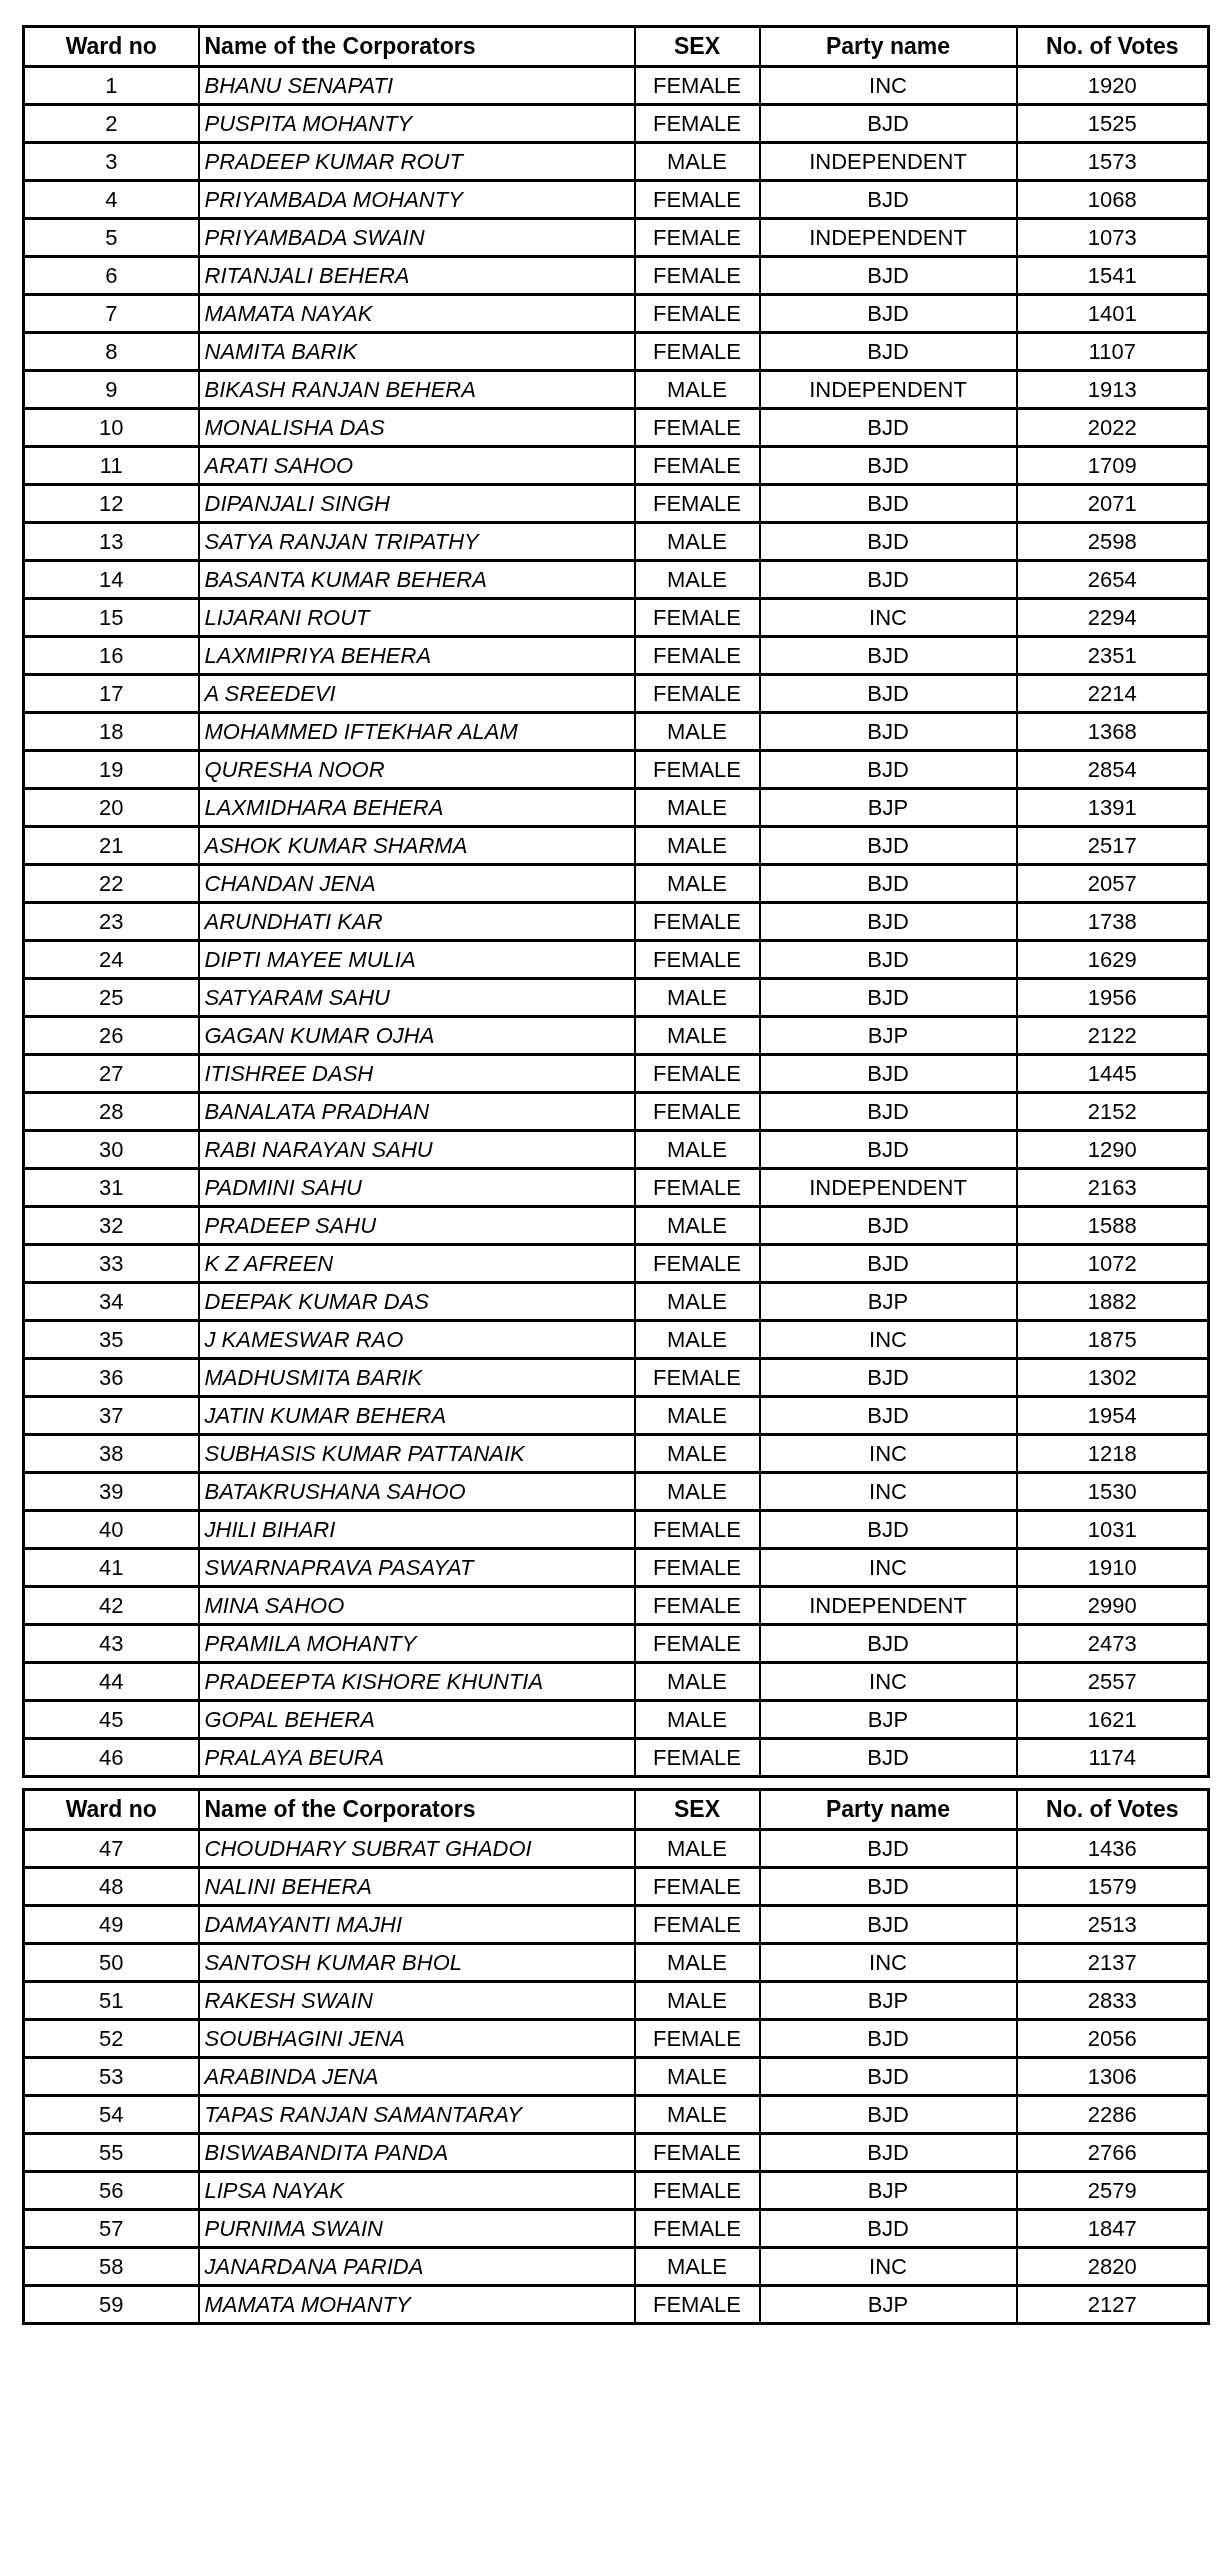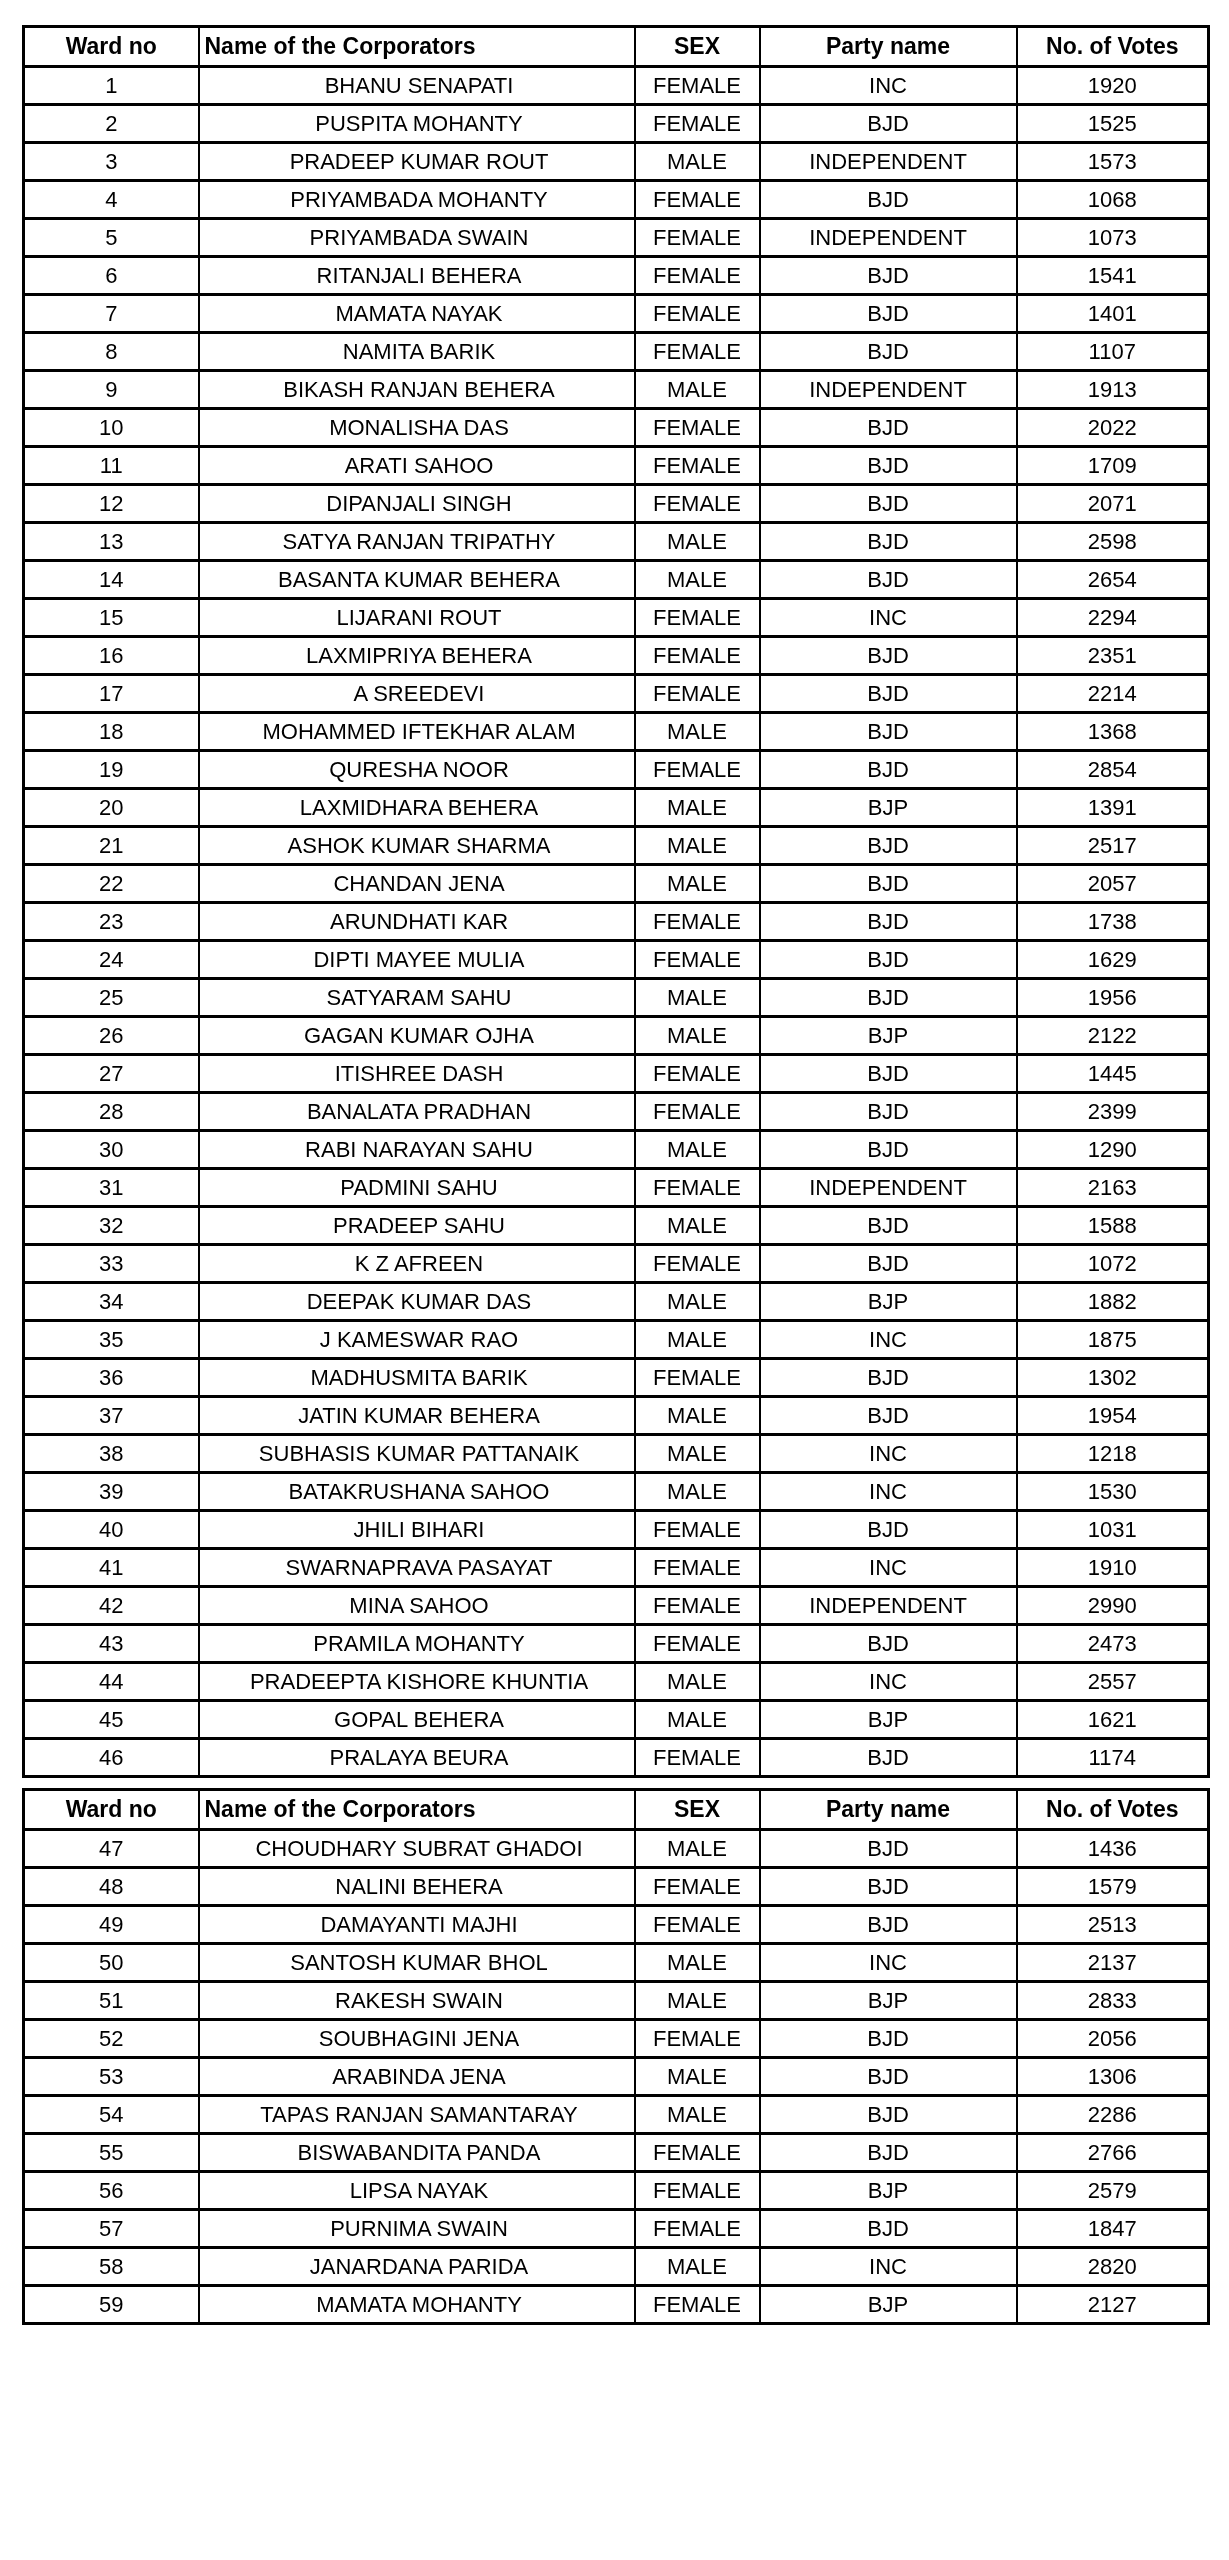--- a/index.html
+++ b/index.html
@@ -47,22 +47,23 @@
     font-weight: bold;
     text-align: center;
   }
   td {
     height: 35px;
     font-size: 22px;
     font-weight: normal;
     text-align: center;
   }
   td.col-name {
-    text-align: center;
+    text-align: left;
     padding-left: 5px;
+    font-style: italic;
   }
   th.col-name {
     text-align: left;
     padding-left: 5px;
   }
 </style>
 </head>
 <body style="color: rgb(0, 0, 0); background: rgb(255, 255, 255);">
 
 <div class="page">
@@ -272,21 +273,21 @@
           <td class="col-name">ITISHREE DASH</td>
           <td class="col-sex">FEMALE</td>
           <td class="col-party">BJD</td>
           <td class="col-votes">1445</td>
         </tr>
         <tr>
           <td class="col-ward">28</td>
           <td class="col-name">BANALATA PRADHAN</td>
           <td class="col-sex">FEMALE</td>
           <td class="col-party">BJD</td>
-          <td class="col-votes">2399</td>
+          <td class="col-votes">2152</td>
         </tr>
         <tr>
           <td class="col-ward">30</td>
           <td class="col-name">RABI NARAYAN SAHU</td>
           <td class="col-sex">MALE</td>
           <td class="col-party">BJD</td>
           <td class="col-votes">1290</td>
         </tr>
         <tr>
           <td class="col-ward">31</td>

